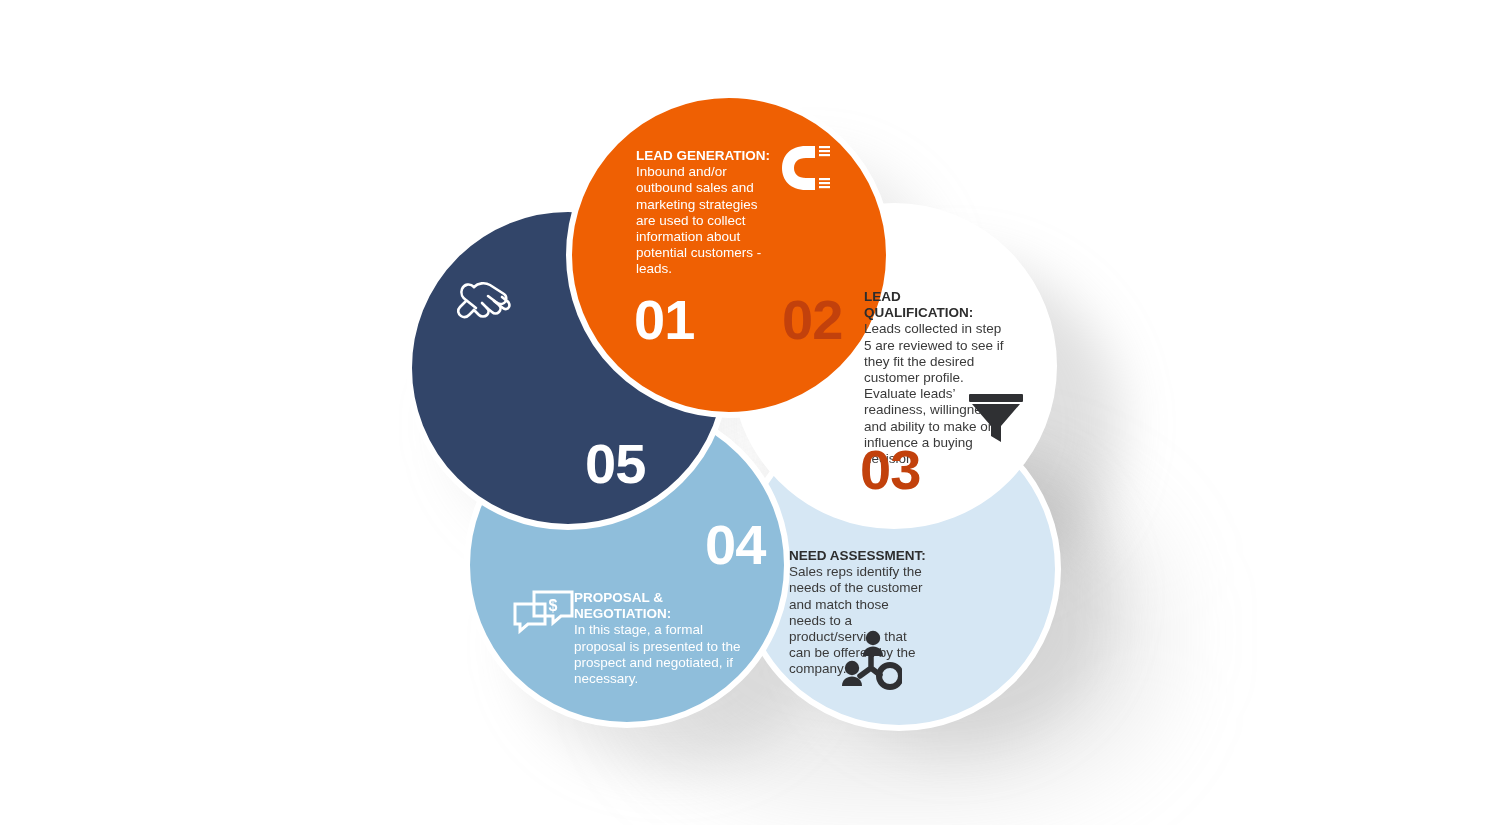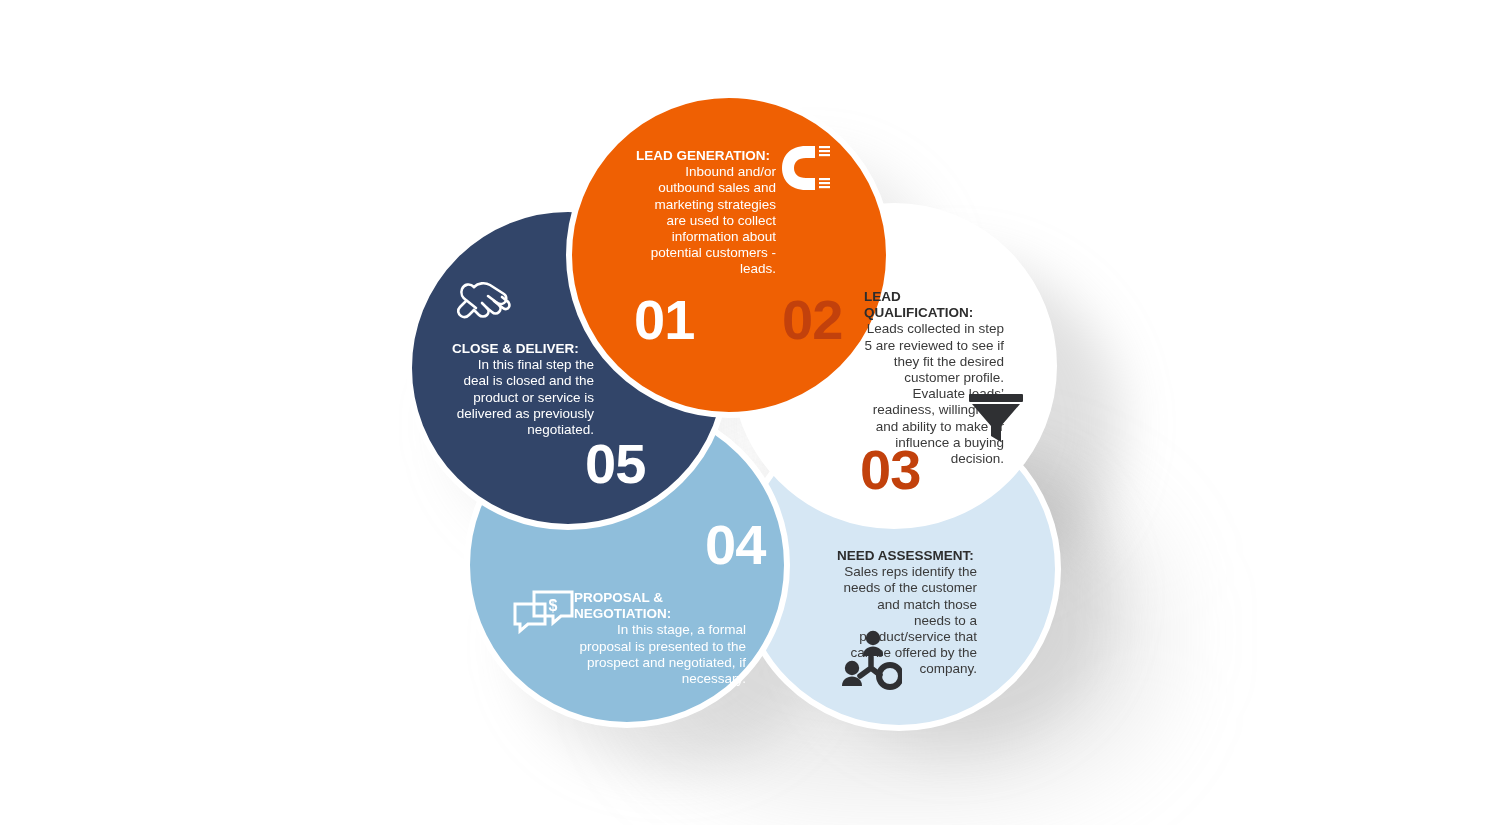--- a/index.html
+++ b/index.html
@@ -23,21 +23,21 @@
 
   .c01{ background:#ef6003; }
   .c02{ background:#ffffff; }
   .c03{ background:#d6e7f4; }
   .c04{ background:#8fbedb; }
   .c05{ background:#324569; }
 
   
   .txt{position:absolute;line-height:1.20;}
   .txt .hd{font-weight:bold;display:block;}
-  .txt .bd{display:block;text-align:right;}
+  .txt .bd{display:block;}
   .light{color:#ffffff;}
   .dark{color:#3a3a3a;}
   .dark .hd{color:#2d2d2d;margin-top:34px;}
 
   
   .num{
     position:absolute;
     font-size:56px;
     font-weight:bold;
     letter-spacing:-1px;
@@ -99,21 +99,21 @@
   </div>
   <div class="num darkn" style="left:782px;top:292px;">02</div>
 
   <div class="icon" style="left:967px;top:392px;">
     <svg width="58" height="52" viewBox="0 0 58 52">
       <rect x="2" y="2" width="54" height="8" rx="1" fill="#2f3033"></rect>
       <path d="M5 12 L53 12 L34 34 L34 50 L24 44 L24 34 Z" fill="#2f3033"></path>
     </svg>
   </div>
 
-  <div class="txt dark" style="left:837px;top:514px;width:140px;font-size:13.5px;">
+  <div class="txt dark" style="left:789px;top:514px;width:140px;font-size:13.5px;">
     <span class="hd">NEED ASSESSMENT:</span>
     <span class="bd">Sales reps identify the needs of the customer and match those needs to a product/service that can be offered by the company.</span>
   </div>
   <div class="num darkn" style="left:860px;top:442px;">03</div>
 
   <div class="icon" style="left:838px;top:630px;">
     <svg width="64" height="60" viewBox="0 0 64 60">
       <g fill="#2f3033">
         <circle cx="35" cy="8" r="7.2"></circle>
         <path d="M25 26 c0-6 4.6-9.5 10-9.5 s10 3.5 10 9.5 z"></path>
@@ -132,24 +132,20 @@
   <div class="num lightn" style="left:705px;top:517px;">04</div>
 
   <div class="icon" style="left:512px;top:590px;">
     <svg width="62" height="48" viewBox="0 0 62 48">
       <path d="M3 14 h30 v20 h-17 l-8 7 v-7 h-5 z" fill="none" stroke="#ffffff" stroke-width="3"></path>
       <path d="M22 2 h38 v24 h-11 l-8 7 v-7 h-19 z" fill="none" stroke="#ffffff" stroke-width="3"></path>
       <text x="41" y="21" font-family="Liberation Sans, sans-serif" font-size="16" font-weight="bold" fill="#ffffff" text-anchor="middle">$</text>
     </svg>
   </div>
 
-  <div class="txt light" style="left:452px;top:341px;width:142px;font-size:13.5px;">
-    <span class="hd">CLOSE &amp; DELIVER:</span>
-    <span class="bd">In this final step the deal is closed and the product or service is delivered as previously negotiated.</span>
-  </div>
   <div class="num lightn" style="left:585px;top:436px;">05</div>
 
   <div class="icon" style="left:452px;top:275px;">
     <svg width="62" height="52" viewBox="0 0 62 52">
       <g fill="none" stroke="#ffffff" stroke-width="2.6" stroke-linejoin="round" stroke-linecap="round">
         <path d="M22 12 C18 8 12 9 10 14 C8 19 11 23 14 25 L24 33"></path>
         <path d="M22 12 C26 8 33 7 38 10 L52 19 C55 21 55 26 52 28 C49 30 46 29 44 27 L36 21"></path>
         <path d="M14 26 L8 32 C5 35 6 39 9 41 C12 43 15 42 17 40 L22 35"></path>
         <path d="M22 35 L27 40 C29 42 33 42 35 40 C37 38 37 35 35 33 L30 28"></path>
         <path d="M35 33 L40 37 C42 39 45 39 47 37 C49 35 49 32 47 30 L42 26"></path>

